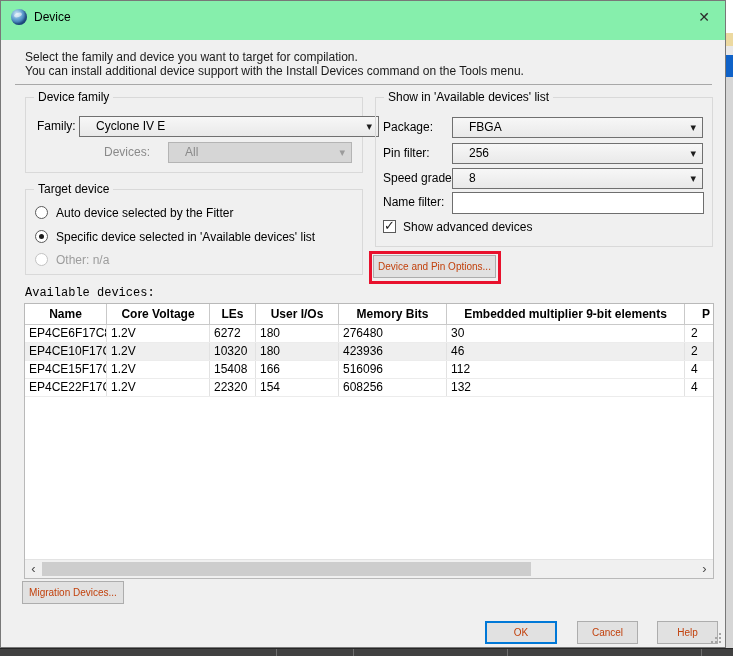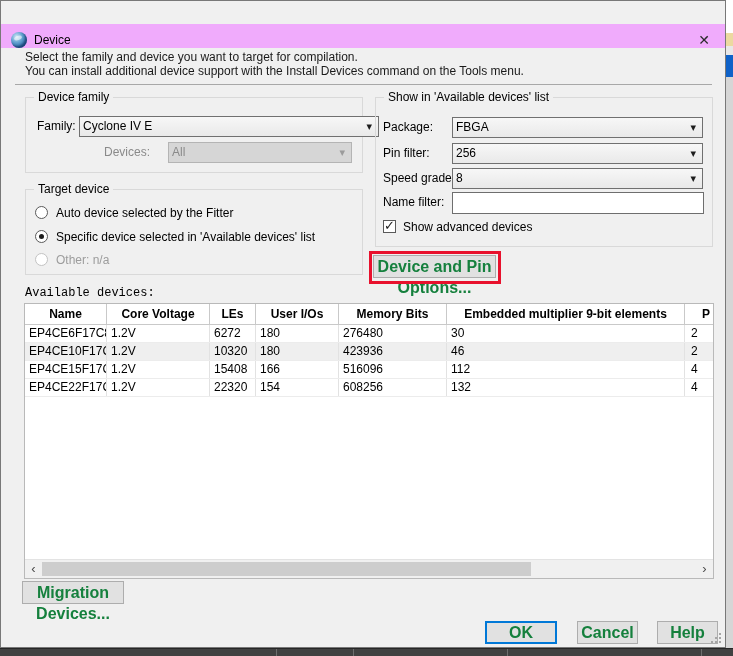--- a/index.html
+++ b/index.html
@@ -3,21 +3,21 @@
 <meta charset="utf-8">
 <style>
   * { margin:0; padding:0; box-sizing:border-box; }
   body { background:#9a9a9a; font-family:"Liberation Sans","DejaVu Sans",sans-serif; }
   .screen { position:relative; width:733px; height:656px; overflow:hidden; background:#d9d9d9; }
 
   
   .dialog { position:absolute; left:0; top:0; width:726px; height:648px;
             background:#f0f0f0; border:1px solid #787878; }
 
-  .titlebar { position:absolute; left:0; top:0; right:0; height:24px; background:#f0abfc;margin-top:23px; }
+  .titlebar { position:absolute; left:0; top:0; right:0; height:39px; background:#86efac; }
   .app-icon { position:absolute; left:10px; top:8px; width:16px; height:16px; border-radius:50%;
               background:radial-gradient(circle at 35% 30%, #cfe7f5 0%, #6aa6d4 35%, #2a6ca8 70%, #174f82 100%);
               box-shadow:inset -2px -2px 2px rgba(0,0,40,.35); }
   .app-icon:after{ content:""; position:absolute; left:3px; top:4px; width:8px; height:4px;
               border-radius:50%; background:rgba(255,255,255,.55); transform:rotate(-18deg); }
   .title-text { position:absolute; left:33px; top:9px; font-size:12px; color:#000; }
   .close-btn { position:absolute; right:6px; top:4px; width:30px; height:24px; text-align:center;
                line-height:24px; font-size:14px; color:#2b2b2b; cursor:pointer; }
 
   .instructions { position:absolute; left:24px; top:49px; font-size:12px; color:#1a1a1a; line-height:14px; }
@@ -30,21 +30,21 @@
 
   .gb-family { left:24px; top:96px; width:338px; height:76px; }
   .gb-target { left:24px; top:188px; width:338px; height:86px; }
   .gb-show   { left:374px; top:96px; width:338px; height:150px; }
 
   .flabel { position:absolute; font-size:12px; color:#000; line-height:21px; white-space:nowrap; }
   .flabel.disabled { color:#8a8a8a; }
 
   .combo { position:absolute; height:21px; border:1px solid #707070;
            background:linear-gradient(#f7f7f7,#e9e9e9); font-size:12px; color:#000;
-           line-height:19px; padding-left:3px; cursor:pointer; white-space:nowrap; overflow:hidden; }
+           line-height:19px; padding-left:16px; cursor:pointer; white-space:nowrap; overflow:hidden; }
   .combo .arrow { position:absolute; right:6px; top:0; line-height:19px; font-size:11px; color:#1c1c1c; }
   .combo.disabled { border-color:#b4b4b4; background:#d6d6d6; color:#8a8a8a; cursor:default; }
   .combo.disabled .arrow { color:#9b9b9b; }
 
   .textinput { position:absolute; height:22px; border:1px solid #6e6e6e; background:#fff;
                font-size:12px; padding:0 5px; font-family:inherit; }
 
   
   .radio-row { position:absolute; left:9px; height:16px; cursor:pointer; }
   .radio { position:absolute; left:0; top:1px; width:13px; height:13px; border-radius:50%;
@@ -57,21 +57,21 @@
 
   
   .check-row { position:absolute; left:7px; top:122px; height:15px; cursor:pointer; }
   .checkbox { position:absolute; left:0; top:0; width:13px; height:13px; border:1px solid #5a5a5a;
               background:#fff; }
   .checkbox .tick { position:absolute; left:0px; top:-3px; font-size:13px; color:#1c1c1c; }
   .clabel { position:absolute; left:20px; top:0; font-size:12px; line-height:14px; white-space:nowrap; }
 
   
   .btn { position:absolute; height:23px; background:#e1e1e1; border:1px solid #adadad;
-         font-size:16px; text-align:center; line-height:21px; cursor:pointer; color:#15803d;font-weight:bold; }
+         font-size:10px; text-align:center; line-height:21px; cursor:pointer; color:#c2410c; }
   .btn.default { border:2px solid #0078d7; line-height:19px; }
 
   .annotation { position:absolute; left:368px; top:250px; width:132px; height:33px;
                 border:3px solid #e8112d; pointer-events:none; }
 
   .avail-label { position:absolute; left:24px; top:285px; font-size:12px; color:#000;font-family:Liberation Mono, monospace; }
 
   
   .table { position:absolute; left:23px; top:302px; width:690px; height:276px;
            border:1px solid #b9b9b9; background:#fff; overflow:hidden; }

